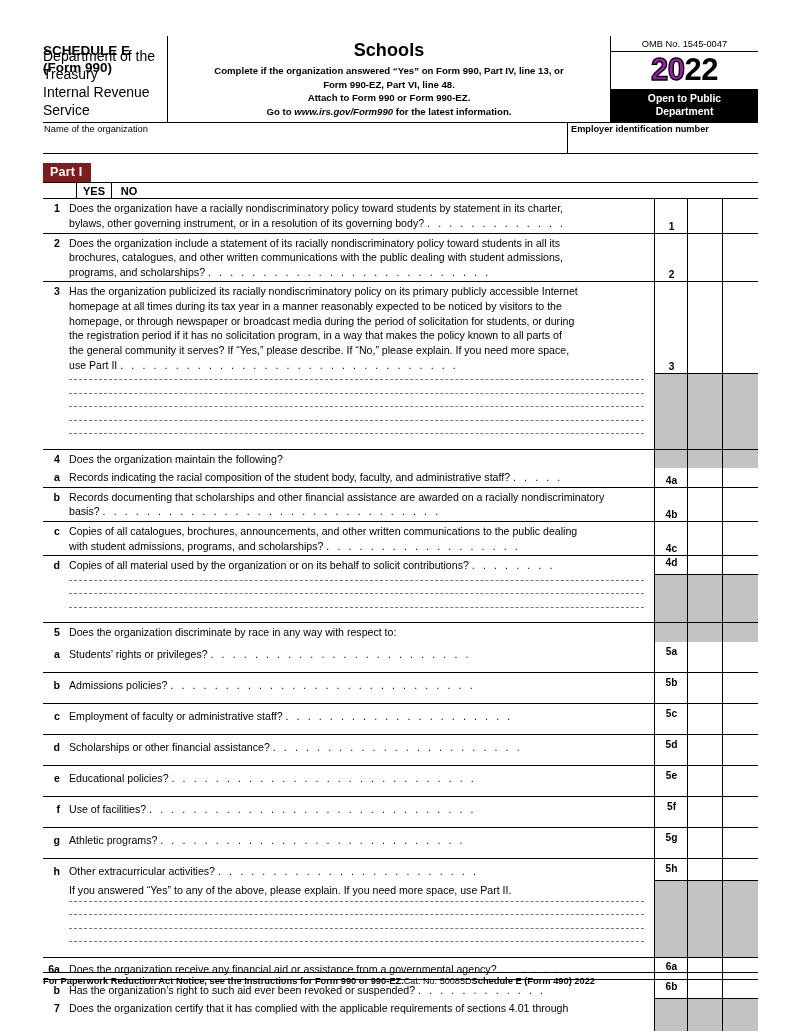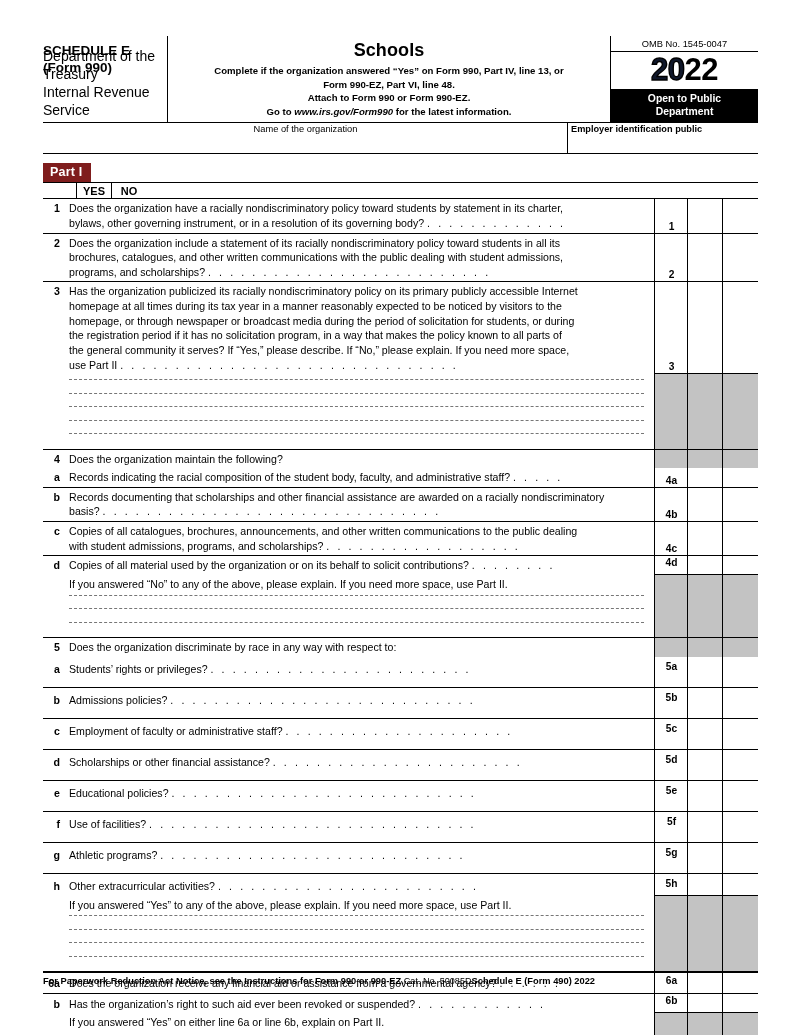--- a/index.html
+++ b/index.html
@@ -20,26 +20,26 @@
   .hdr-sched { font-size: 13.5px; font-weight: bold; line-height: 1.25; padding-top: 7px; }
   .hdr-dept { position:absolute; left:0; bottom: 3px; font-size: 14px; line-height: 1.28; }
   .hdr-mid { flex: 1; text-align: center; padding: 4px 6px 4px 6px; }
   .hdr-title { font-size: 18px; font-weight: bold; letter-spacing: .1px; margin-bottom: 3px; }
   .hdr-sub { font-size: 9.6px; font-weight: bold; line-height: 1.42; }
   .hdr-sub .ital { font-style: italic; }
   .hdr-right { width: 148px; border-left: 1.6px solid #000; display:flex; flex-direction:column; }
   .omb { font-size: 9.3px; text-align:center; padding: 3px 0 2px; border-bottom: 1px solid #000; }
   .yearbox { text-align:center; padding: 1px 0 2px; flex:1; display:flex; align-items:center; justify-content:center;}
   .year { font-size: 31px; font-weight: bold; line-height: 1; letter-spacing: -0.5px; }
-  .year .hollow { color: #0f172a; -webkit-text-stroke: 1.4px #000; text-stroke: 1.4px #000; }
+  .year .hollow { color: #a21caf; -webkit-text-stroke: 1.4px #000; text-stroke: 1.4px #000; }
   .otpi { background:#000; color:#fff; text-align:center; font-size:10.4px; font-weight:bold; line-height:1.28; padding: 3px 2px 4px; }
 
   
   .namerow { display:flex; width:715px; border-bottom: 1.6px solid #000; height: 31px; }
-  .namecell { flex:1; border-right: 1.2px solid #000; padding: 1px 0 0 1px; text-align: center; }
+  .namecell { flex:1; border-right: 1.2px solid #000; padding: 1px 0 0 1px; }
   .eincell { width: 190px; padding: 1px 0 0 3px; }
   .smalllabel { font-size: 9.3px; }
   .eincell .smalllabel { font-weight: bold; font-size: 9.2px; }
 
   
   .partbar { display:flex; align-items:stretch; width:715px; margin-top: 9px; border-bottom: 1.6px solid #000; }
   .partbox { background:#7f1d1d; color:#fff; font-size:12.5px; font-weight:bold; padding: 2px 9px 3px 7px; letter-spacing:.2px; }
   .parttitle { flex:1; font-size:11.5px; font-weight:bold; padding: 3px 0 0 7px; }
 
   
@@ -115,21 +115,21 @@
       </div>
     </div>
   </div>
 
   <div class="namerow">
     <div class="namecell">
       <div class="smalllabel">Name of the organization</div>
       <div></div>
     </div>
     <div class="eincell">
-      <div class="smalllabel">Employer identification public</div>
+      <div class="smalllabel">Employer identification number</div>
       <div></div>
     </div>
   </div>
 
   <div class="partbar">
     <div class="partbox">Part I</div>
     <div class="parttitle"></div>
   </div>
 
   <div class="tbl">
@@ -300,24 +300,20 @@
       </div>
       <div class="numcell botline-thin">
             <div class="numlab top">4d</div>
           </div>
       <div class="a-yes botline-thin"></div>
       <div class="a-no botline-thin"></div>
     </div>
 
     <div class="row botline-thin">
       <div class="qcell">
-        <div class="qline">
-              <div class="qsub"></div>
-              <div class="qtext nojust">If you answered “No” to any of the above, please explain. If you need more space, use Part II.</div>
-            </div>
         <div class="dotblock">
           <div class="dline"></div>
           <div class="dline"></div>
           <div class="dline"></div>
         </div>
       </div>
       <div class="numcell shade"></div>
       <div class="a-yes shade"></div>
       <div class="a-no shade"></div>
     </div>
@@ -485,31 +481,20 @@
               <div class="qtext nojust"><span>Has the organization’s right to such aid ever been revoked or suspended?</span> <span class="dots">. . . . . . . . . . . .</span></div>
             </div>
           </div>
       <div class="numcell botline-thin">
             <div class="numlab top" style="top:1px">6b</div>
           </div>
       <div class="a-yes botline-thin"></div>
       <div class="a-no botline-thin"></div>
     </div>
 
-    <div class="row">
-      <div class="qcell">
-        <div class="qline">
-              <div class="qsub"></div>
-              <div class="qtext nojust">If you answered “Yes” on either line 6a or line 6b, explain on Part II.</div>
-            </div>
-      </div>
-      <div class="numcell shade"></div>
-      <div class="a-yes shade"></div>
-      <div class="a-no shade"></div>
-    </div>
 
     <div class="row">
       <div class="qcell">
         <div class="qline">
               <div class="qnum">7</div>
               <div class="qtext">Does the organization certify that it has complied with the applicable requirements of sections 4.01 through</div>
             </div>
 
       </div>
       <div class="numcell">

